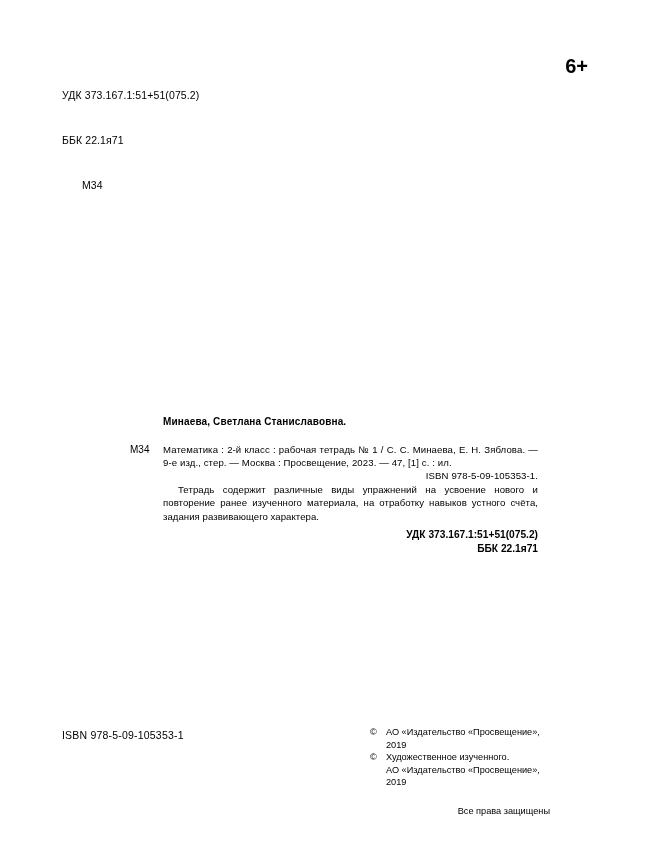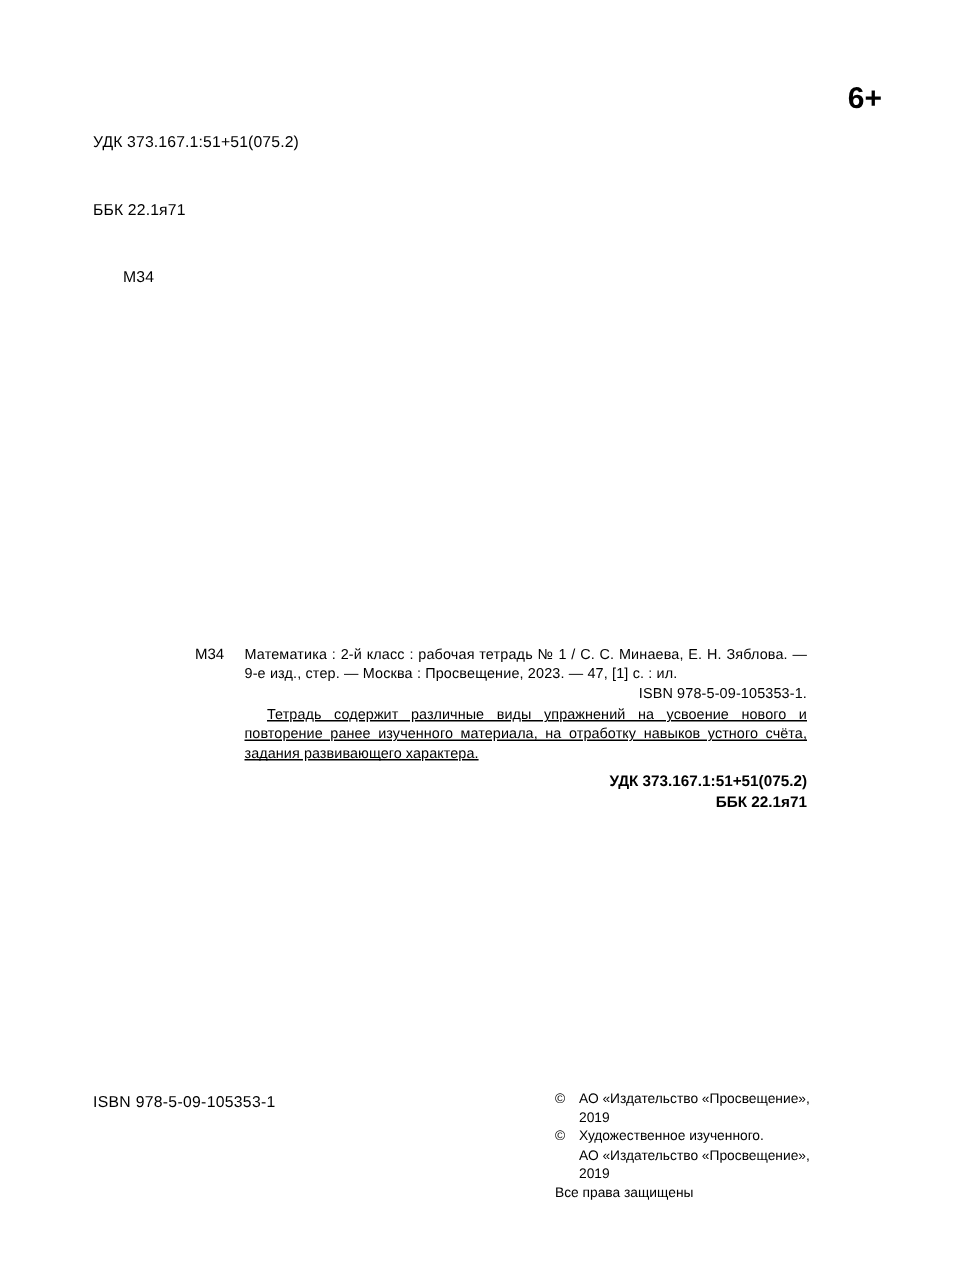--- a/index.html
+++ b/index.html
@@ -80,21 +80,20 @@
   .biblio .isbn-line {
     margin: 0 0 0 52px;
     letter-spacing: 0.1px;
     text-align: right;
   }
   .biblio p.para {
     margin: 1px 0 0 33px;
     text-align: justify;
     text-indent: 15px;
     letter-spacing: 0.05px;
-    text-decoration: underline;
   }
   .biblio .codes-right {
     margin-top: 5px;
     text-align: right;
     font-weight: bold;
     font-size: 10.2px;
     line-height: 14px;
   }
 
   
@@ -119,38 +118,39 @@
     position: relative;
     padding-left: 16px;
   }
   .footer-right .copy {
     position: absolute;
     left: 0;
     top: 0;
   }
   .footer-right .rights {
     display: block;
-    text-align: left;
-    margin-top: 0px;
+    text-align: right;
+    margin-top: 16px;
   }
 </style>
 </head>
 <body>
 
 <div class="page">
 
   <div class="top-codes">
     <span class="line-udk">УДК 373.167.1:51+51(075.2)</span>
     <span class="line-bbk">ББК 22.1я71</span>
     <span class="line-m34">М34</span>
   </div>
 
   <div class="age-badge">6+</div>
 
   <div class="biblio">
+    <div class="author">Минаева, Светлана Станиславовна.</div>
 
     <div class="desc-wrap">
       <span class="sigil">М34</span>
       <div class="desc">Математика : 2-й класс : рабочая тетрадь № 1 / С. С. Минаева, Е. Н. Зяблова. — 9-е изд., стер. — Москва : Просвещение, 2023. — 47, [1] с. : ил.</div>
     </div>
 
     <div class="isbn-line">ISBN 978-5-09-105353-1.</div>
 
     <p class="para">Тетрадь содержит различные виды упражнений на усвоение нового и повторение ранее изученного материала, на отработку навыков устного счёта, задания развивающего характера.</p>
 

